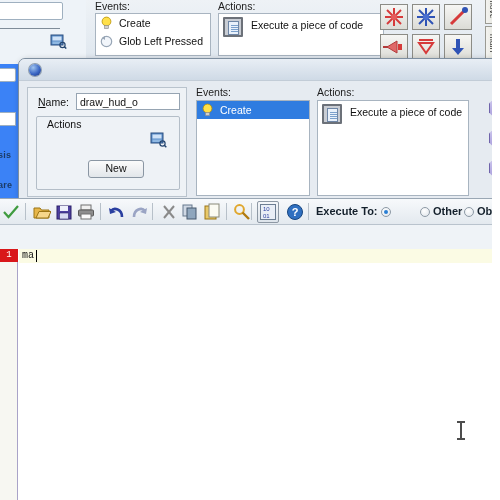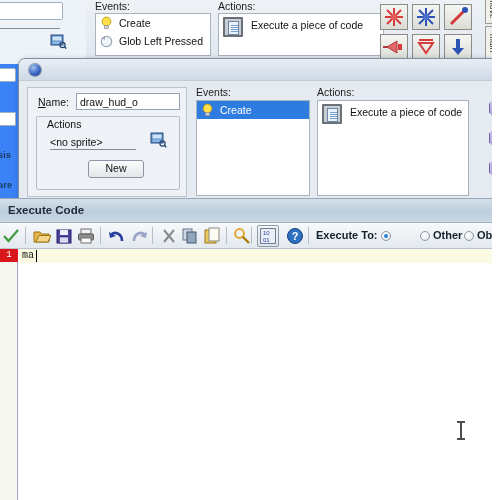--- a/index.html
+++ b/index.html
@@ -475,21 +475,20 @@
 
       <div class="obj-panel" style="left:8px; top:6px; width:160px; height:110px;">
         <div class="fld-label" style="left:10px; top:8px;">
           <u>N</u><span>ame:</span>
         </div>
         <div class="txtinput" style="left:48px; top:5px; width:104px; height:17px;">draw_hud_o</div>
 
         <div class="groupbox" style="left:8px; top:28px; width:144px; height:74px;"></div>
         <div class="fld-label" style="left:16px; top:30px; background:#eef2f6; padding:0 3px;">Actions</div>
 
-        <div class="sprite-name" style="left:22px; top:48px; width:86px;">&lt;no sprite&gt;</div>
 
         <svg style="position:absolute; left:122px; top:44px;" width="17" height="16" viewBox="0 0 17 16">
           <rect x="1" y="1" width="12" height="10" fill="#5b8ec9" stroke="#2b4f80"></rect>
           <rect x="2.5" y="2.5" width="9" height="4" fill="#cfe2f7"></rect>
           <rect x="2.5" y="7.5" width="9" height="2.5" fill="#8fb8e2"></rect>
           <circle cx="12.5" cy="11.5" r="2.6" fill="none" stroke="#24456f" stroke-width="1.2"></circle>
           <line x1="14.3" y1="13.3" x2="16.3" y2="15.2" stroke="#24456f" stroke-width="1.4"></line>
         </svg>
 
         <div class="btn" style="left:60px; top:72px; width:56px; height:18px;">New</div>
@@ -530,23 +529,20 @@
           </div>
         <div class="oct" style="left:14px; top:74px;">
             <div class="dot"></div>
           </div>
       </div>
     </div>
   </div>
 
   <div class="code-window">
 
-    <div class="code-titlebar">
-      <div class="code-title-text">Execute Code</div>
-    </div>
 
     <div class="code-toolbar">
 
       <svg class="tb-item" style="left:2px;" viewBox="0 0 18 18">
         <path d="M2 9 L6.5 14 L16 3" fill="none" stroke="#3f9b3f" stroke-width="2.2"></path>
       </svg>
       <div class="tb-sep" style="left:25px;"></div>
 
       <svg class="tb-item" style="left:33px;" viewBox="0 0 18 18">
         <path d="M1 5 L7 5 L8.5 7 L16 7 L16 15 L1 15 Z" fill="#e7b64a" stroke="#9b7414"></path>

